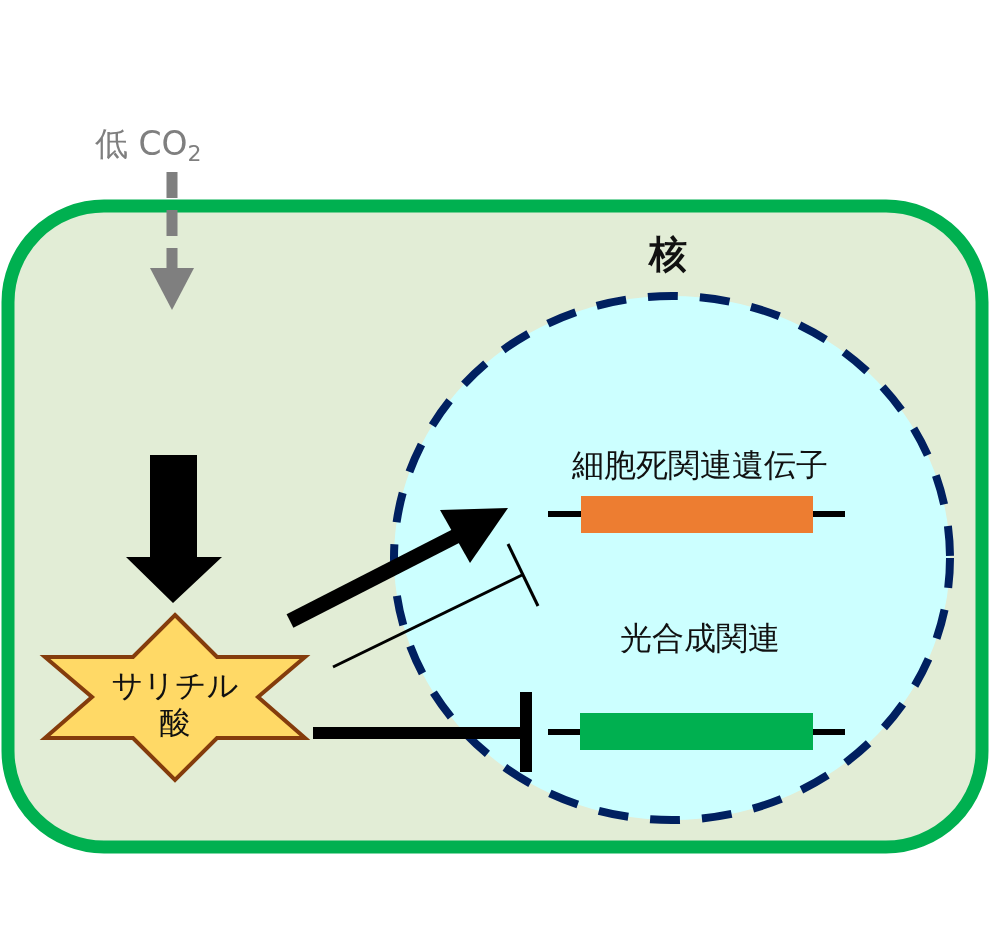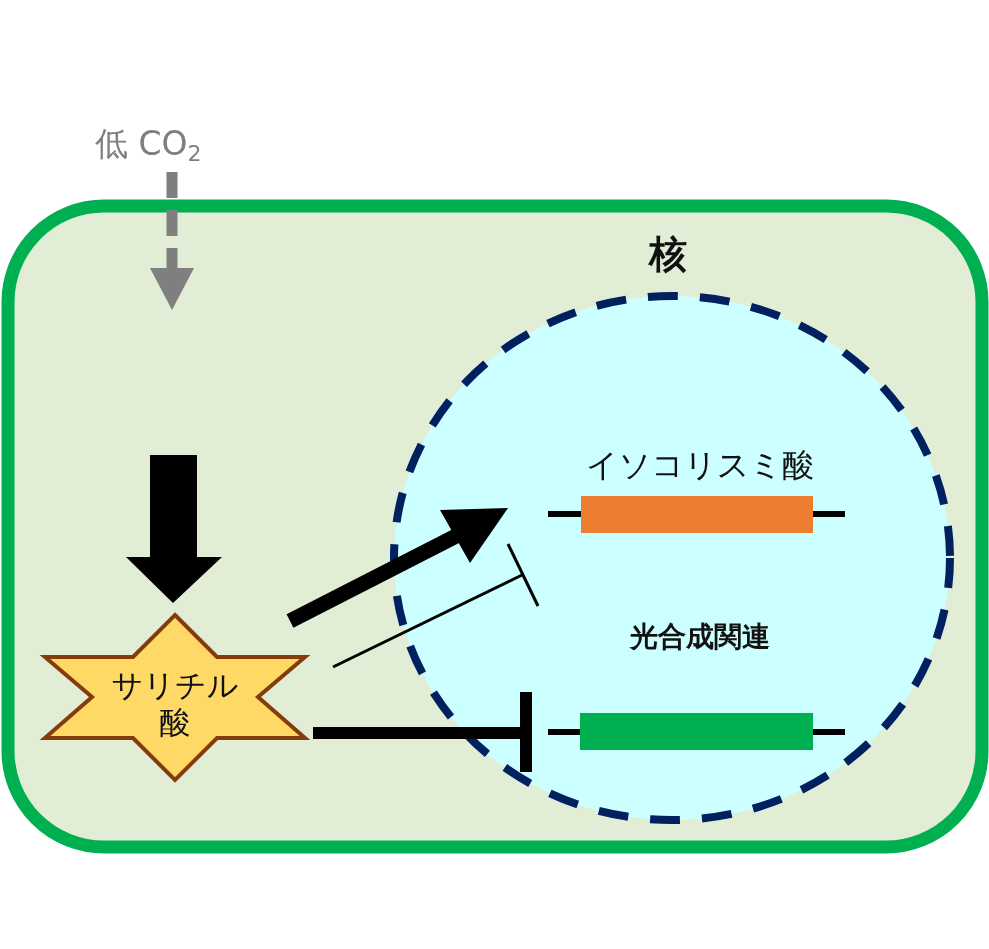--- a/index.html
+++ b/index.html
@@ -6,21 +6,21 @@
     body { width: 989px; height: 949px; overflow: hidden; position: relative; font-family: "DejaVu Sans", "Liberation Sans", sans-serif; }
     #canvas { position: absolute; left: 0; top: 0; width: 989px; height: 949px; }
     .lbl { position: absolute; color: #111111; text-align: center; white-space: nowrap; line-height: 1.18; }
     .lbl-gray { color: #7F7F7F; }
     #low-co2 { left: 95px; top: 125px; width: 160px; font-size: 33px; text-align: left; }
     #low-co2 sub { font-size: 22px; vertical-align: -6px; }
     #iso-path { left: 40px; top: 333px; width: 270px; font-size: 31px; }
     #sa-label { left: 85px; top: 667px; width: 180px; font-size: 31px; text-align: center; }
     #nucleus-label { left: 628px; top: 232px; width: 80px; font-size: 38px; font-weight: bold; }
     #gene1-label { left: 530px; top: 447px; width: 340px; font-size: 32px; }
-    #gene2-label { left: 560px; top: 620px; width: 280px; font-size: 28px; font-weight: bold; }
+    #gene2-label { left: 560px; top: 620px; width: 280px; font-size: 32px; }
   </style>
 </head>
 <body>
 
 <svg id="canvas" viewBox="0 0 989 949">
 
   <rect x="8" y="206" width="974" height="641" rx="96" ry="96" fill="#E2EDD6" stroke="#00B050" stroke-width="13"></rect>
 
   <ellipse cx="672" cy="558" rx="278" ry="262" fill="#CCFFFF" stroke="#002060" stroke-width="8" stroke-dasharray="30 22"></ellipse>
 
@@ -65,18 +65,18 @@
 </div>
 
 <div id="sa-label" class="lbl">
   <div>サリチル</div>
   <div>酸</div>
 </div>
 
 <div id="nucleus-label" class="lbl">核</div>
 
 <div id="gene1-label" class="lbl">
-  <div>イソコリスミ酸</div>
+  <div>細胞死関連遺伝子</div>
 </div>
 
 <div id="gene2-label" class="lbl">
   <div>光合成関連</div>
 </div>
 
 </body></html>

